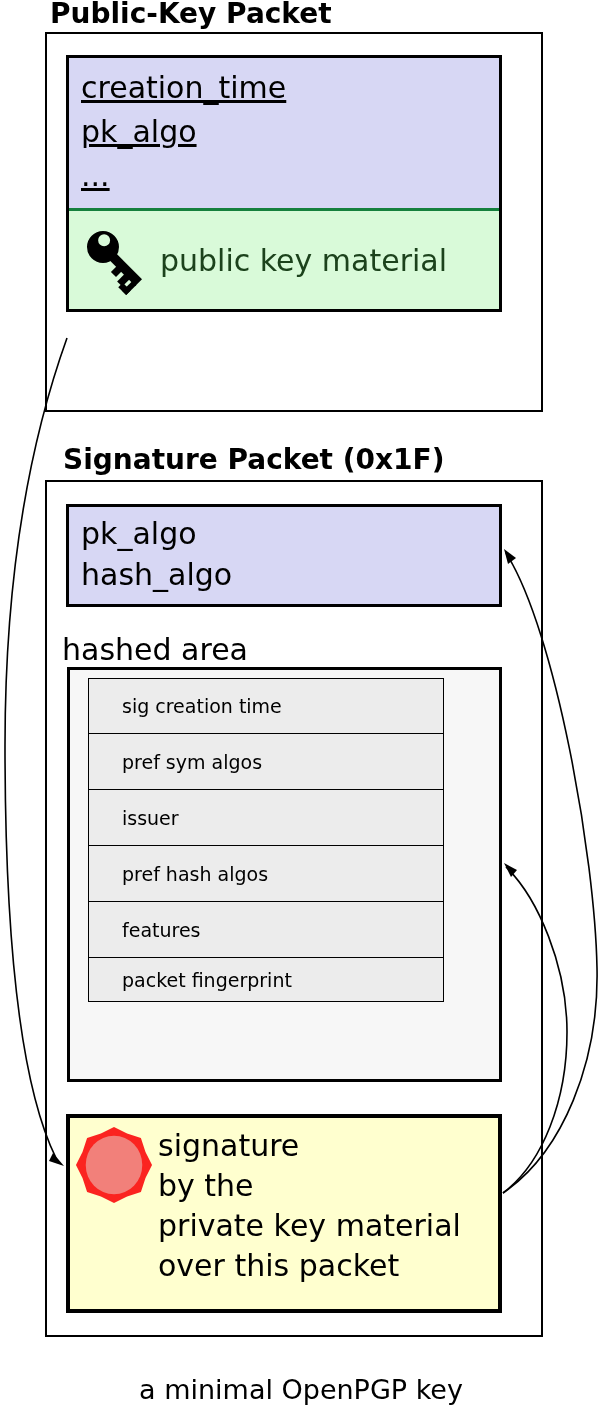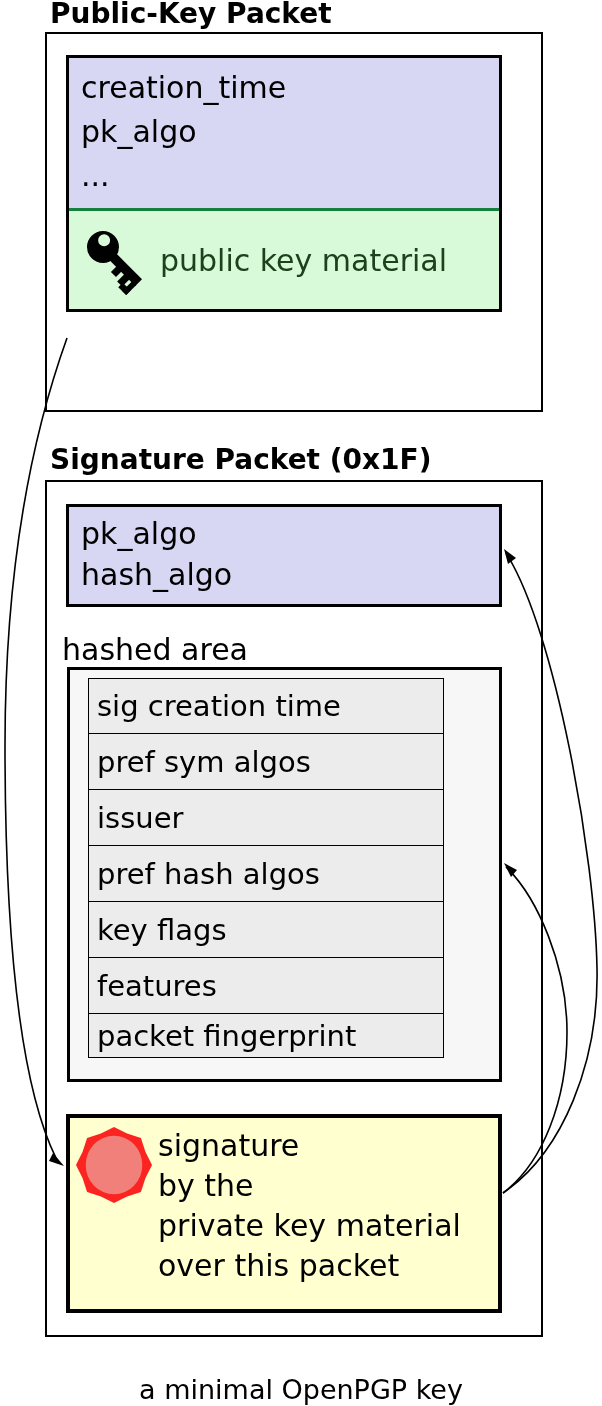--- a/index.html
+++ b/index.html
@@ -29,20 +29,21 @@
   .fields-box {
     left: 66px; top: 55px; width: 436px;
     border: 3px solid #000;
     box-sizing: border-box;
     background: #d7d7f4;
   }
   .fields-text {
     padding: 8px 10px 10px 12px;
     font-size: 30px;
     line-height: 44px;
+    text-decoration: underline;
   }
   .material-box {
     border-top: 3px solid #15803d;
     background: #d9fad9;
     height: 98px;
     display: flex;
     align-items: center;
     padding-left: 5px;
     box-sizing: content-box;
   }
@@ -79,22 +80,22 @@
     left: 88px; top: 678px; width: 356px;
   }
   .subpacket-row {
     box-sizing: border-box;
     border: 1px solid #000;
     margin-top: -1px;
     background: #ececec;
     height: 57px;
     display: flex;
     align-items: center;
-    padding-left: 8px;
-    font-size: 29px;
+    padding-left: 33px;
+    font-size: 19px;
     white-space: nowrap;
   }
   .subpacket-row.first { margin-top: 0; height: 56px; }
   .subpacket-row.last { height: 45px; }
   .signature-box {
     left: 66px; top: 1114px; width: 436px; height: 199px;
     border: 4px solid #000;
     box-sizing: border-box;
     background: #ffffcf;
   }
@@ -146,21 +147,21 @@
             <rect x="76" y="64" width="14" height="8"></rect>
             <circle cx="27" cy="50" r="20"></circle>
             <circle cx="22" cy="43" r="7.5" fill="#d9fad9"></circle>
           </g>
         </svg>
       </span>
       <span class="material-label">public key material</span>
     </div>
   </div>
 
-  <div class="abs title" style="left:50px; top:444px;">Signature Packet (0x1F)</div>
+  <div class="abs title" style="left:63px; top:444px;">Signature Packet (0x1F)</div>
 
   <div class="abs outer-box" style="left:45px; top:480px; width:498px; height:857px;"></div>
 
   <div class="abs algo-box">
     <div class="algo-text">
       <div>pk_algo</div>
       <div>hash_algo</div>
     </div>
   </div>
 
@@ -173,23 +174,20 @@
       <span>sig creation time</span>
     </div>
     <div class="subpacket-row">
       <span>pref sym algos</span>
     </div>
     <div class="subpacket-row">
       <span>issuer</span>
     </div>
     <div class="subpacket-row">
       <span>pref hash algos</span>
-    </div>
-    <div class="subpacket-row">
-      <span>key flags</span>
     </div>
     <div class="subpacket-row">
       <span>features</span>
     </div>
     <div class="subpacket-row last">
       <span>packet fingerprint</span>
     </div>
   </div>
 
   <div class="abs signature-box">

